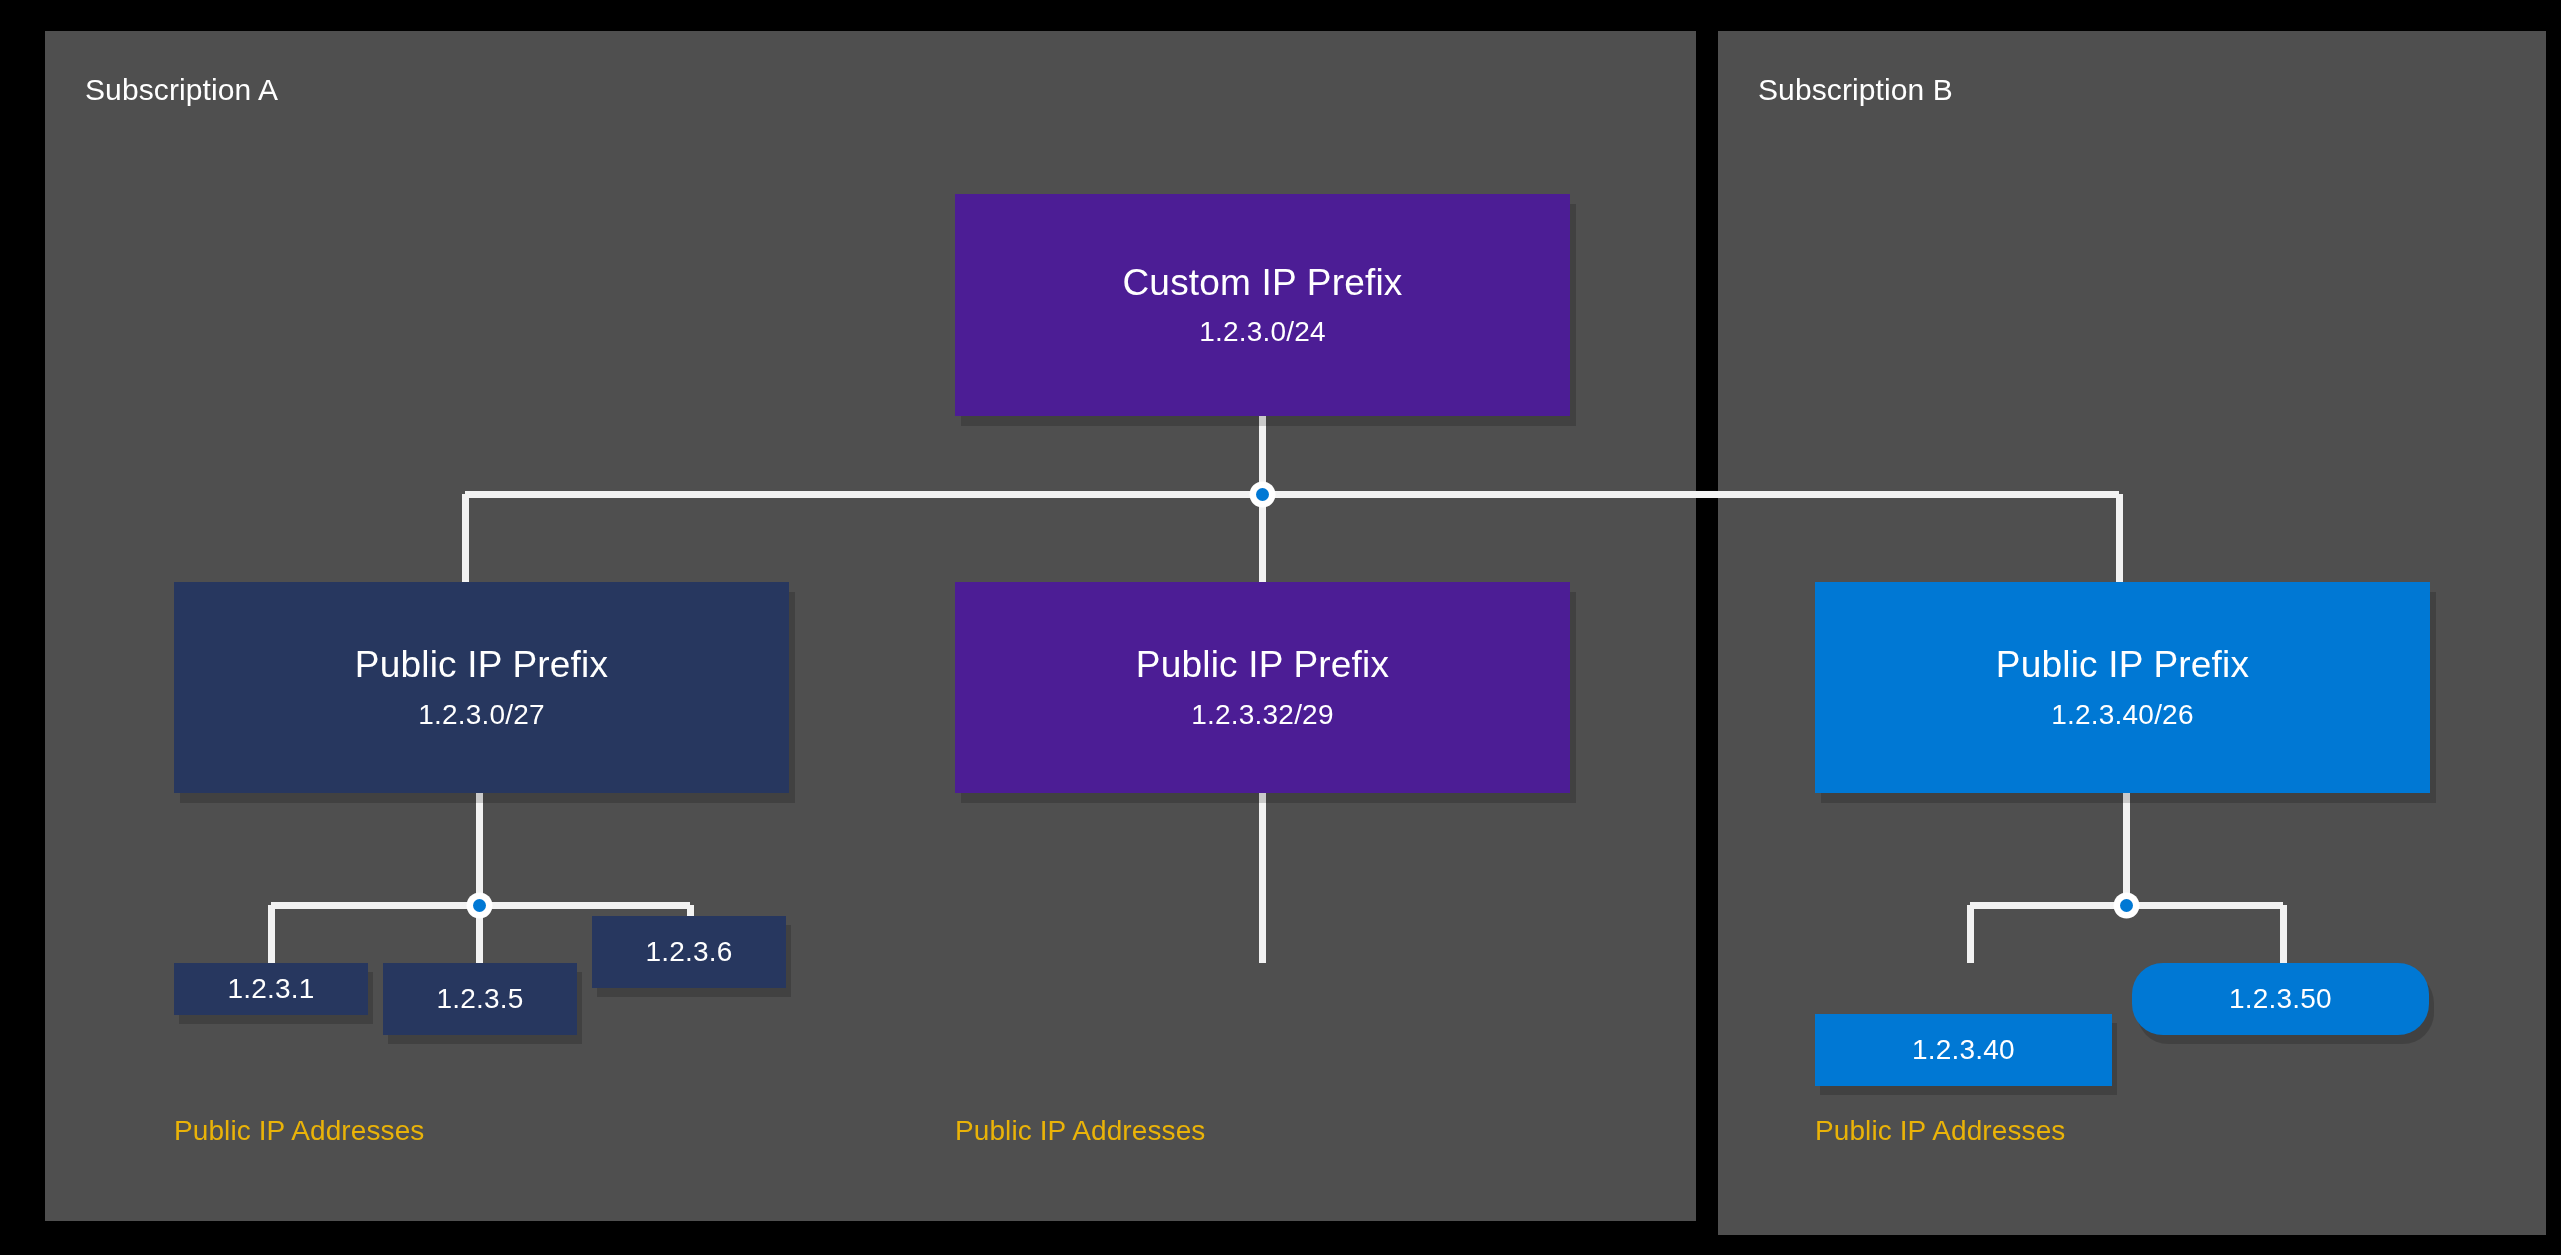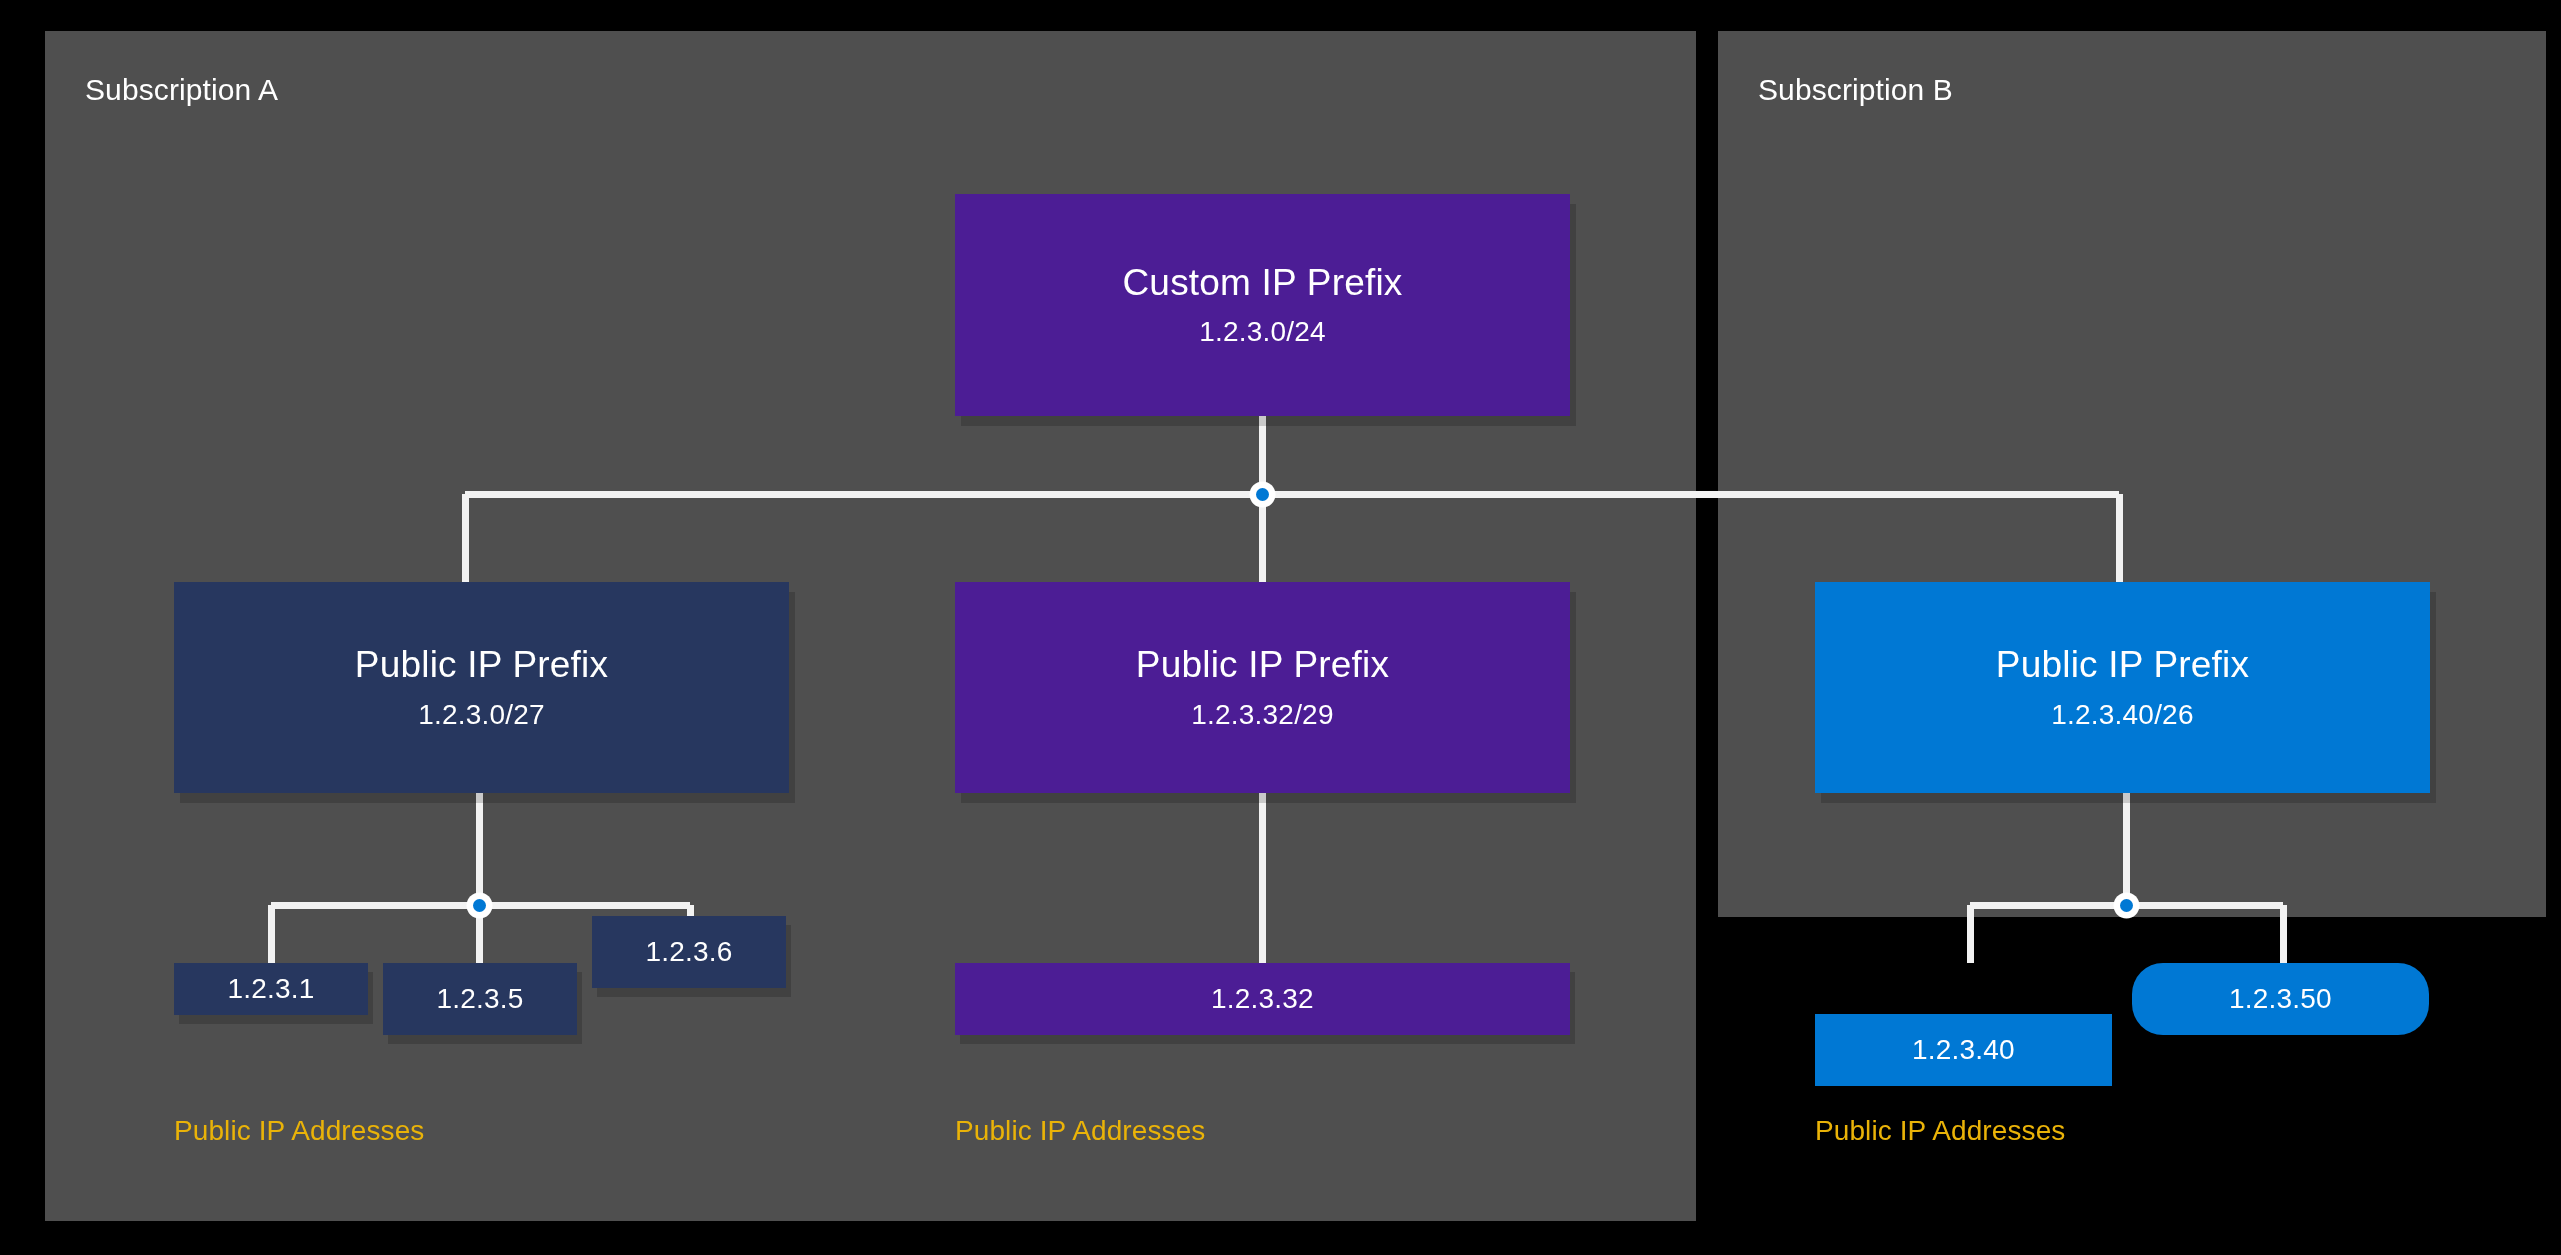--- a/index.html
+++ b/index.html
@@ -21,21 +21,21 @@
     overflow: hidden;
   }
 
   
   .panel {
     position: absolute;
     background: #4F4F4F;
     margin-left: 14px;
   }
   #panel-a { left: 31px;   top: 31px; width: 1651px; height: 1190px; }
-  #panel-b { left: 1704px; top: 31px; width:  828px; height: 886px; }
+  #panel-b { left: 1704px; top: 31px; width:  828px; height: 1204px; }
 
   .panel-title {
     position: absolute;
     top: 42px;
     font-size: 30px;
     font-weight: 400;
     color: #FFFFFF;
     letter-spacing: 0.1px;
     white-space: nowrap;
   }
@@ -175,21 +175,20 @@
 
   <div class="node c-bright" style="left:1815px; top:582px; width:615px; height:211px;">
     <div class="title">Public IP Prefix</div>
     <div class="sub">1.2.3.40/26</div>
   </div>
 
   <div class="addr c-dark" style="left:174px; top:963px; width:194px; height:52px;">1.2.3.1</div>
   <div class="addr c-dark" style="left:383px; top:963px; width:194px; height:72px;">1.2.3.5</div>
   <div class="addr c-dark" style="left:592px; top:916px; width:194px; height:72px;">1.2.3.6</div>
 
-  <div class="addr c-medium" style="left:955px; top:963px; width:615px; height:72px;">1.2.3.32</div>
 
   <div class="addr c-bright" style="left:1815px; top:1014px; width:297px; height:72px;">1.2.3.40</div>
   <div class="addr c-bright" style="left:2132px; top:963px; width:297px; height:72px;border-radius:31px;">1.2.3.50</div>
 
   <div class="caption" style="left:174px; top:1115px; width:615px;">Public IP Addresses</div>
   <div class="caption" style="left:955px; top:1115px; width:615px;">Public IP Addresses</div>
   <div class="caption" style="left:1815px; top:1115px; width:615px;">Public IP Addresses</div>
 
 </div>
 

